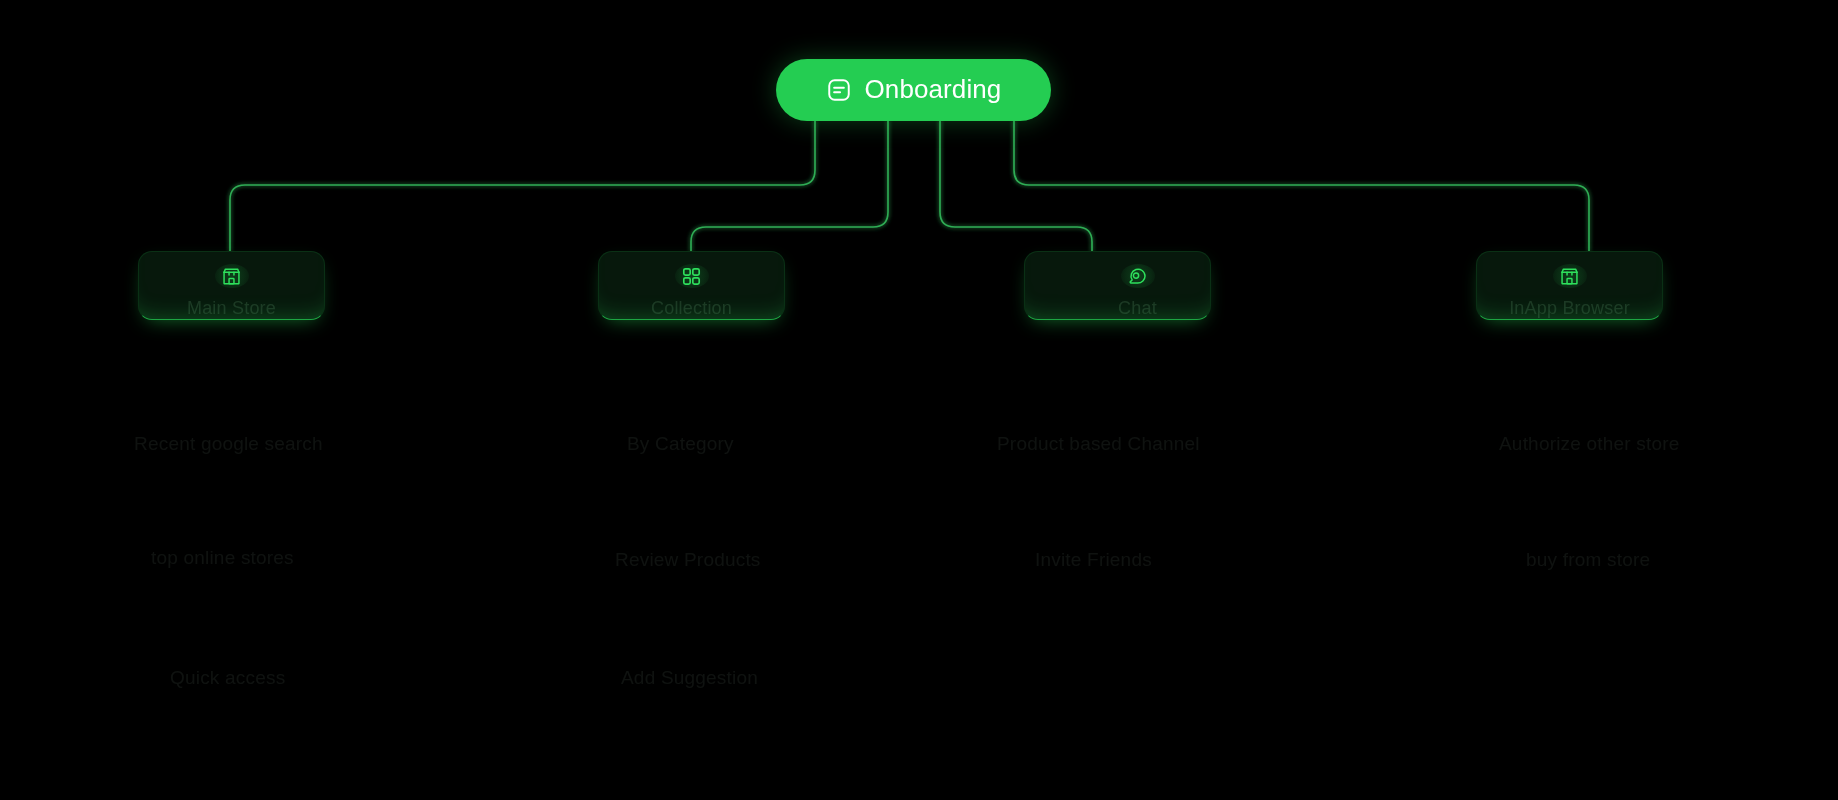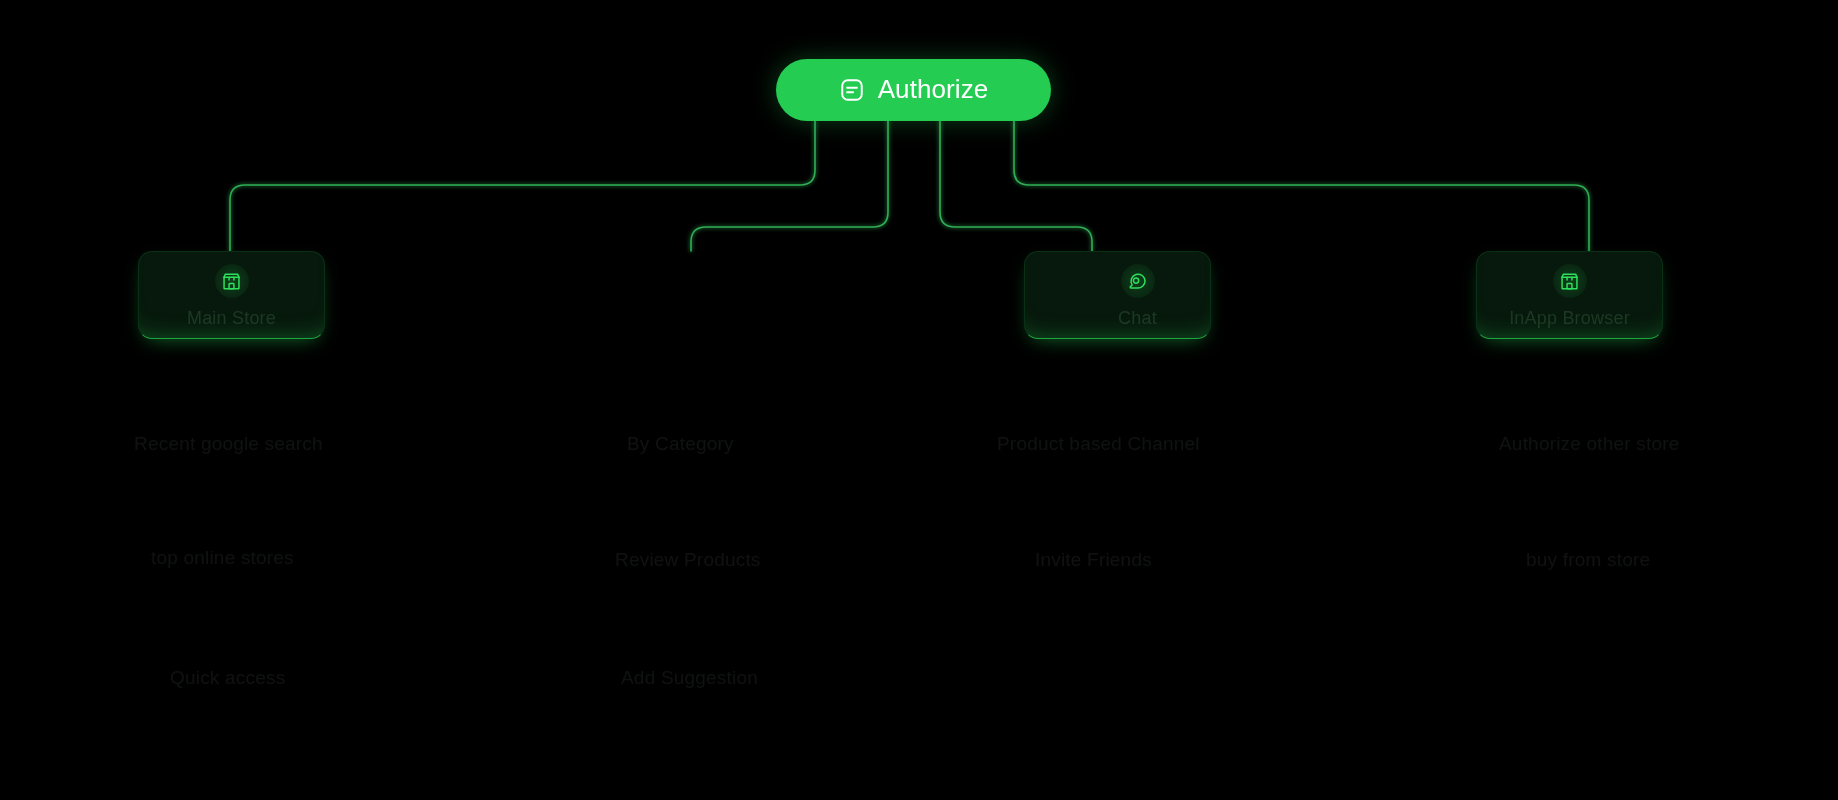--- a/index.html
+++ b/index.html
@@ -59,21 +59,21 @@
     width: 26px;
     height: 26px;
     display: block;
     flex: 0 0 auto;
   }
 
   
   .branch-node {
     position: absolute;
     width: 187px;
-    height: 88px;
+    height: 69px;
     border-radius: 14px;
     background: #07180c;
     border: 1px solid rgba(36,205,82,0.14);
     border-bottom-color: rgba(36,205,82,0.78);
     box-shadow: 0 7px 20px -8px rgba(36,205,82,0.55),
                 inset 0 -18px 26px -22px rgba(36,205,82,0.45);
     display: flex;
     flex-direction: column;
     align-items: center;
     justify-content: flex-start;
@@ -135,36 +135,47 @@
   </svg>
 
   <div class="root-node">
     <span class="root-icon-wrap">
       <svg class="root-icon" viewBox="0 0 24 24" fill="none" stroke="#ffffff" stroke-width="1.8" stroke-linecap="round" stroke-linejoin="round">
         <rect x="3" y="3" width="18" height="18" rx="5"></rect>
         <line x1="7.5" y1="10" x2="16.5" y2="10"></line>
         <line x1="7.5" y1="14" x2="13" y2="14"></line>
       </svg>
     </span>
-    <span class="root-label">Authorize</span>
+    <span class="root-label">Onboarding</span>
   </div>
 
   <div class="branch-node" style="left:138px; top:251px;">
     <span class="branch-icon-wrap">
       <svg width="21" height="21" viewBox="0 0 24 24" fill="none" stroke="#2ee05c" stroke-width="1.7" stroke-linecap="round" stroke-linejoin="round">
         <path d="M3.5 7.2 L5 3.6 h14 l1.5 3.6"></path>
         <path d="M3.5 7.2 v12.6 a0.6 0.6 0 0 0 0.6 0.6 h15.8 a0.6 0.6 0 0 0 0.6 -0.6 V7.2"></path>
         <path d="M3.5 7.2 h17"></path>
         <path d="M9.2 7.2 v3.2 M14.8 7.2 v3.2"></path>
         <rect x="9.2" y="14.4" width="5.6" height="6" rx="0.8"></rect>
       </svg>
     </span>
     <span class="branch-label">Main Store</span>
   </div>
 
+  <div class="branch-node" style="left:598px; top:251px;">
+    <span class="branch-icon-wrap">
+      <svg width="21" height="21" viewBox="0 0 24 24" fill="none" stroke="#2ee05c" stroke-width="1.9" stroke-linecap="round" stroke-linejoin="round">
+        <rect x="3.2" y="3.2" width="7.3" height="7.3" rx="1.9"></rect>
+        <rect x="13.5" y="3.2" width="7.3" height="7.3" rx="1.9"></rect>
+        <rect x="3.2" y="13.5" width="7.3" height="7.3" rx="1.9"></rect>
+        <rect x="13.5" y="13.5" width="7.3" height="7.3" rx="1.9"></rect>
+      </svg>
+    </span>
+    <span class="branch-label">Collection</span>
+  </div>
 
   <div class="branch-node" style="left:1024px; top:251px;padding-left:40px;">
     <span class="branch-icon-wrap">
       <svg width="21" height="21" viewBox="0 0 24 24" fill="none" stroke="#2ee05c" stroke-width="1.7" stroke-linecap="round" stroke-linejoin="round">
         <path d="M20.6 11.4 a8.4 8.0 0 0 1 -8.4 8.0 h-7.6 a0.9 0.9 0 0 1 -0.64 -1.55 l1.9 -1.9 A8.0 8.0 0 1 1 20.6 11.4 Z"></path>
         <circle cx="10.3" cy="10.9" r="3.0"></circle>
       </svg>
     </span>
     <span class="branch-label">Chat</span>
   </div>

